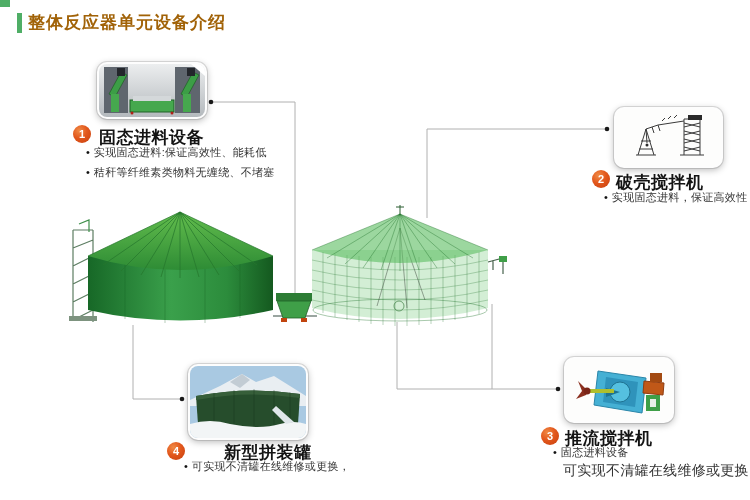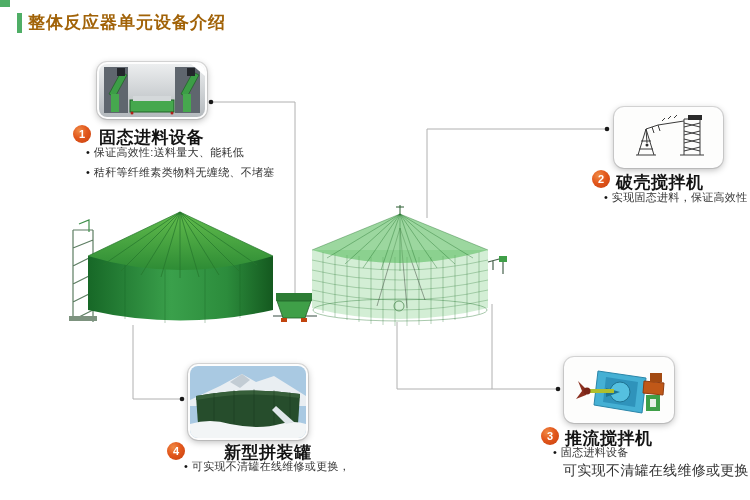--- a/index.html
+++ b/index.html
@@ -145,21 +145,21 @@
       <circle cx="73" cy="49" r="1.5" fill="#b02015"></circle>
       <path d="M92,0 L106,0 L106,12 Z" fill="#ffffff"></path>
     </svg>
   </div>
   <div class="badge" style="left:73px;top:125px;">
     <span>1</span>
   </div>
   <div class="item-title" style="left:99px;top:126px;">固态进料设备</div>
   <div class="bullet-row" style="left:86px;top:146px;">
     <span class="dot">•</span>
-    <span class="txt">保证高效性:送料量大、能耗低</span>
+    <span class="txt">实现固态进料:保证高效性、能耗低</span>
   </div>
   <div class="bullet-row" style="left:86px;top:166px;">
     <span class="dot">•</span>
     <span class="txt">秸秆等纤维素类物料无缠绕、不堵塞</span>
   </div>
 
   <div class="thumb" style="left:614px;top:107px;width:105px;height:57px;">
     <svg width="105" height="57" viewBox="0 0 105 57">
       <rect width="105" height="57" fill="#fdfdfc"></rect>
       <g stroke="#3a3a3a" stroke-width="1" fill="none">

